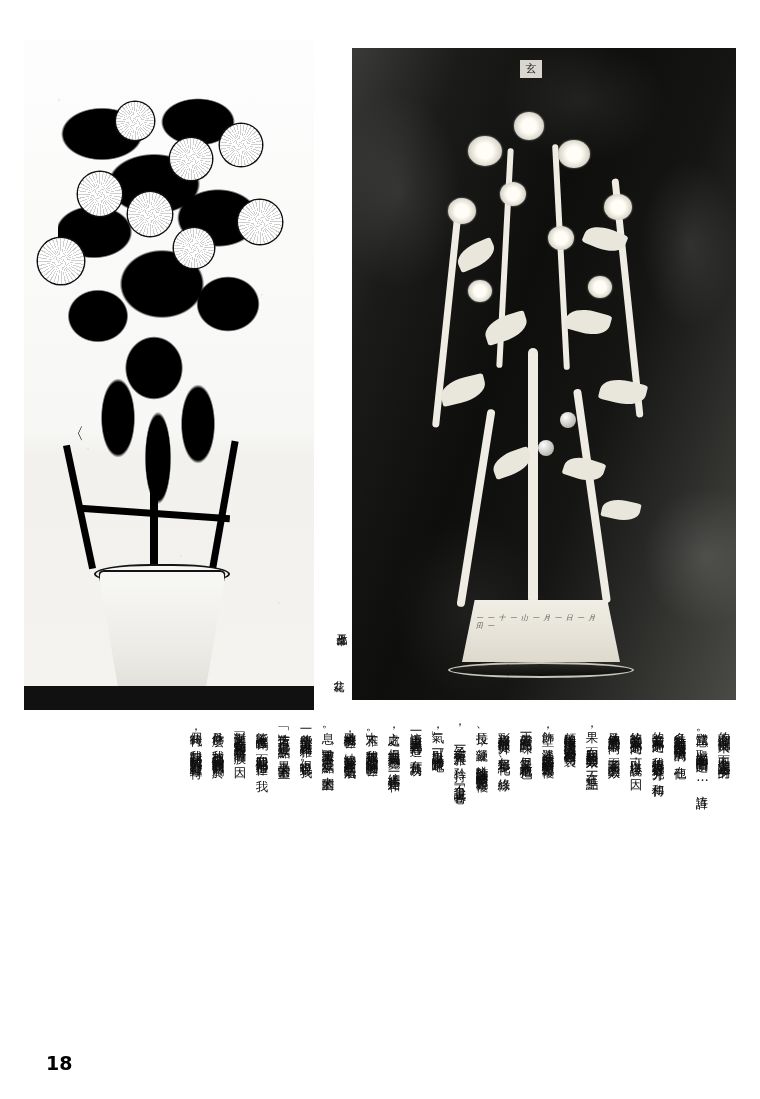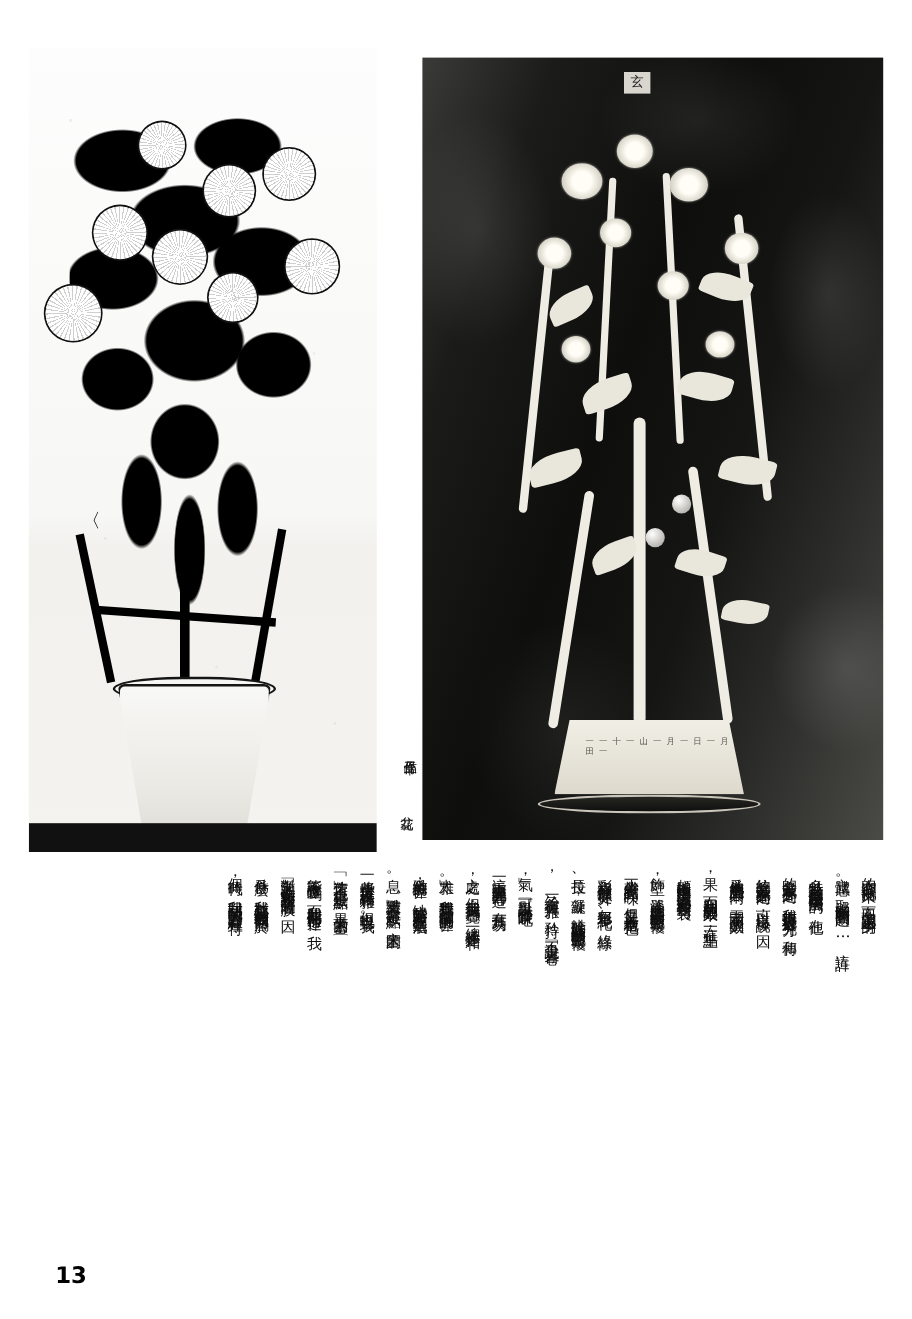--- a/index.html
+++ b/index.html
@@ -182,29 +182,30 @@
     position: absolute;
     left: 110px;
     top: 552px;
     width: 158px;
     height: 62px;
     background: linear-gradient(180deg, #f1eee5 0%, #ddd9cd 100%);
     clip-path: polygon(8% 0, 92% 0, 100% 100%, 0 100%);
   }
   #plate-right .vessel-text {
     position: absolute;
-    left: 136px;
+    left: 124px;
     top: 566px;
     width: 130px;
     color: #3a3a36;
     font-size: 7px;
     line-height: 8px;
     font-family: "DejaVu Serif", serif;
     letter-spacing: 1px;
     opacity: .85;
+    font-style: italic;
   }
   #plate-right .base {
     position: absolute;
     left: 96px;
     top: 614px;
     width: 186px;
     height: 16px;
     border-radius: 50%;
     background: linear-gradient(180deg, #2a2a26, #0b0b0a);
     box-shadow: 0 0 0 2px #c9c5ba inset;
@@ -365,14 +366,14 @@
     <div class="vcol">雅緻的世界，缺少新鮮而實在的生活氣</div>
     <div class="vcol">息。「雅緻」並不一定是缺點，宋畫的</div>
     <div class="vcol">一些小册葉可說極精雅，但也吸引我。</div>
     <div class="vcol">「造作」也不一定是缺點，畢卡索的畫</div>
     <div class="vcol">能說不造作嗎？而我能同情那造作。我</div>
     <div class="vcol">對常玉的「造作和雅致」有着隔膜，因</div>
     <div class="vcol">爲什麼？我疑心那是因爲我們同屬於一</div>
     <div class="vcol">個時代，我對同時代的人的畫有一種特</div>
   </div>
 
-  <div class="folio">13</div>
+  <div class="folio">18</div>
 </div>
 
 </body></html>

